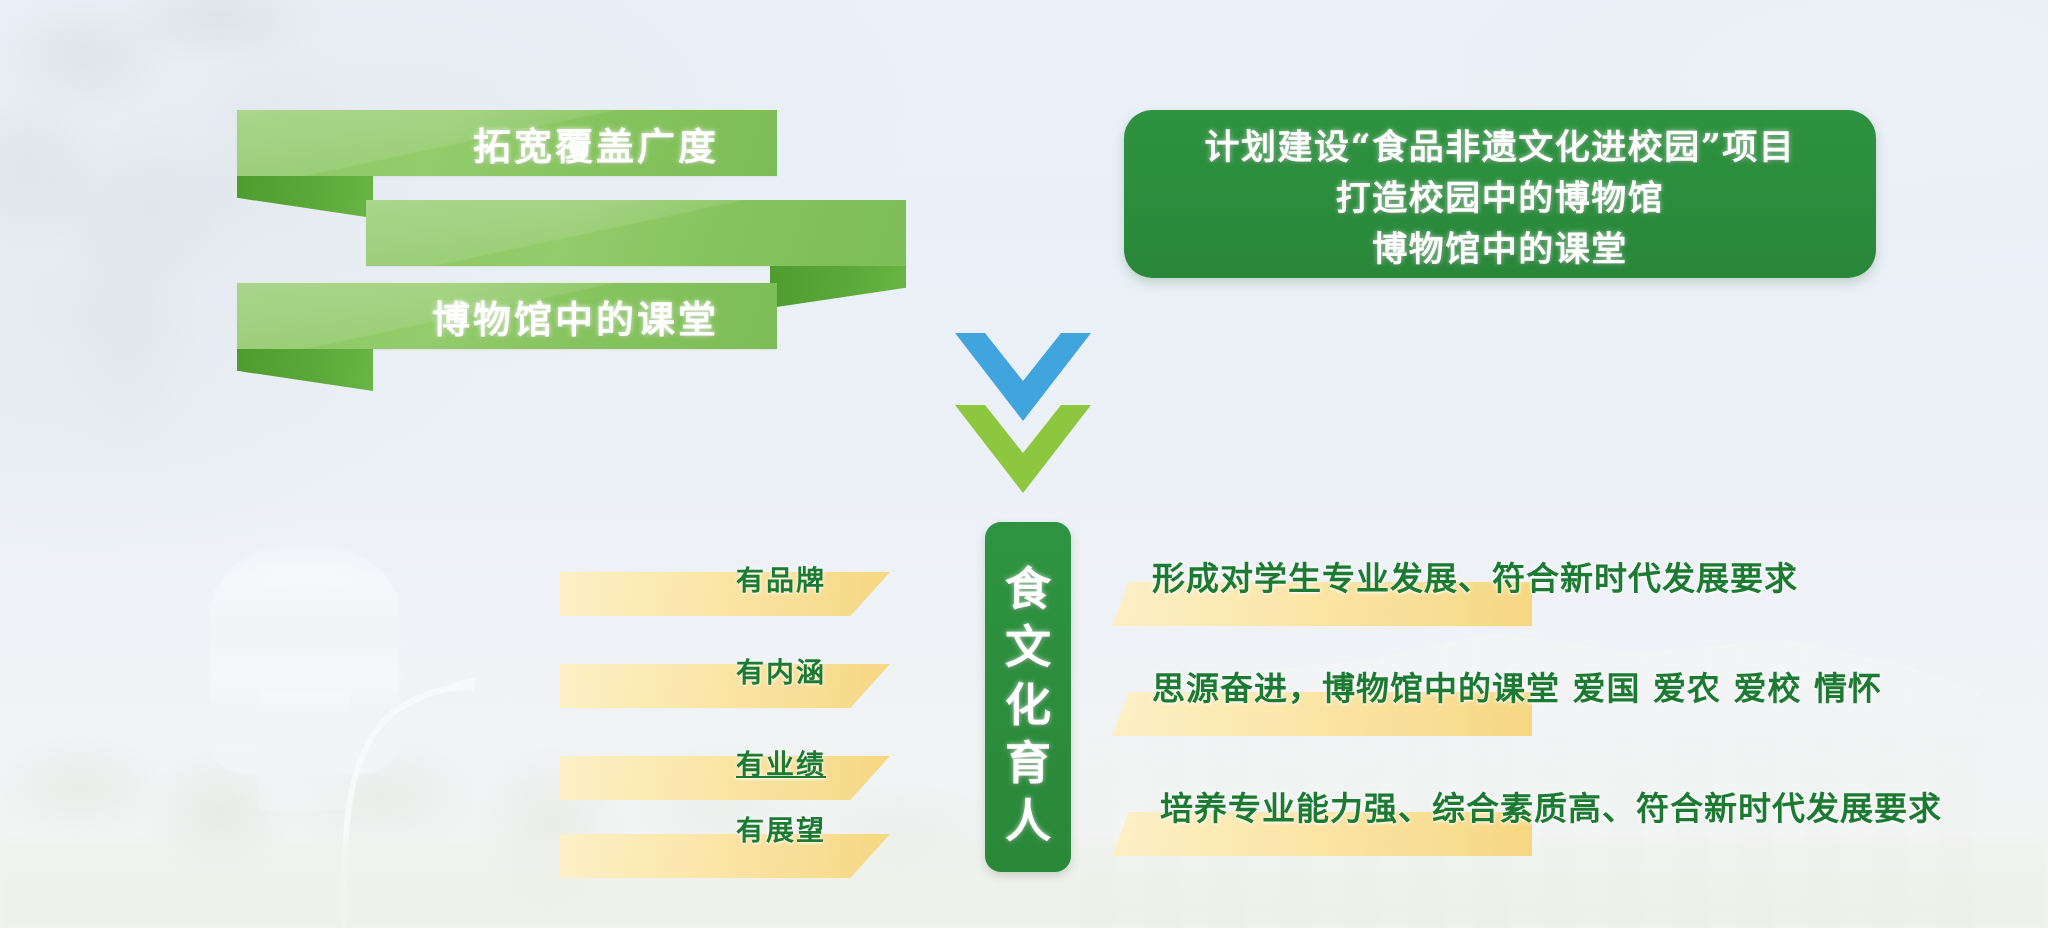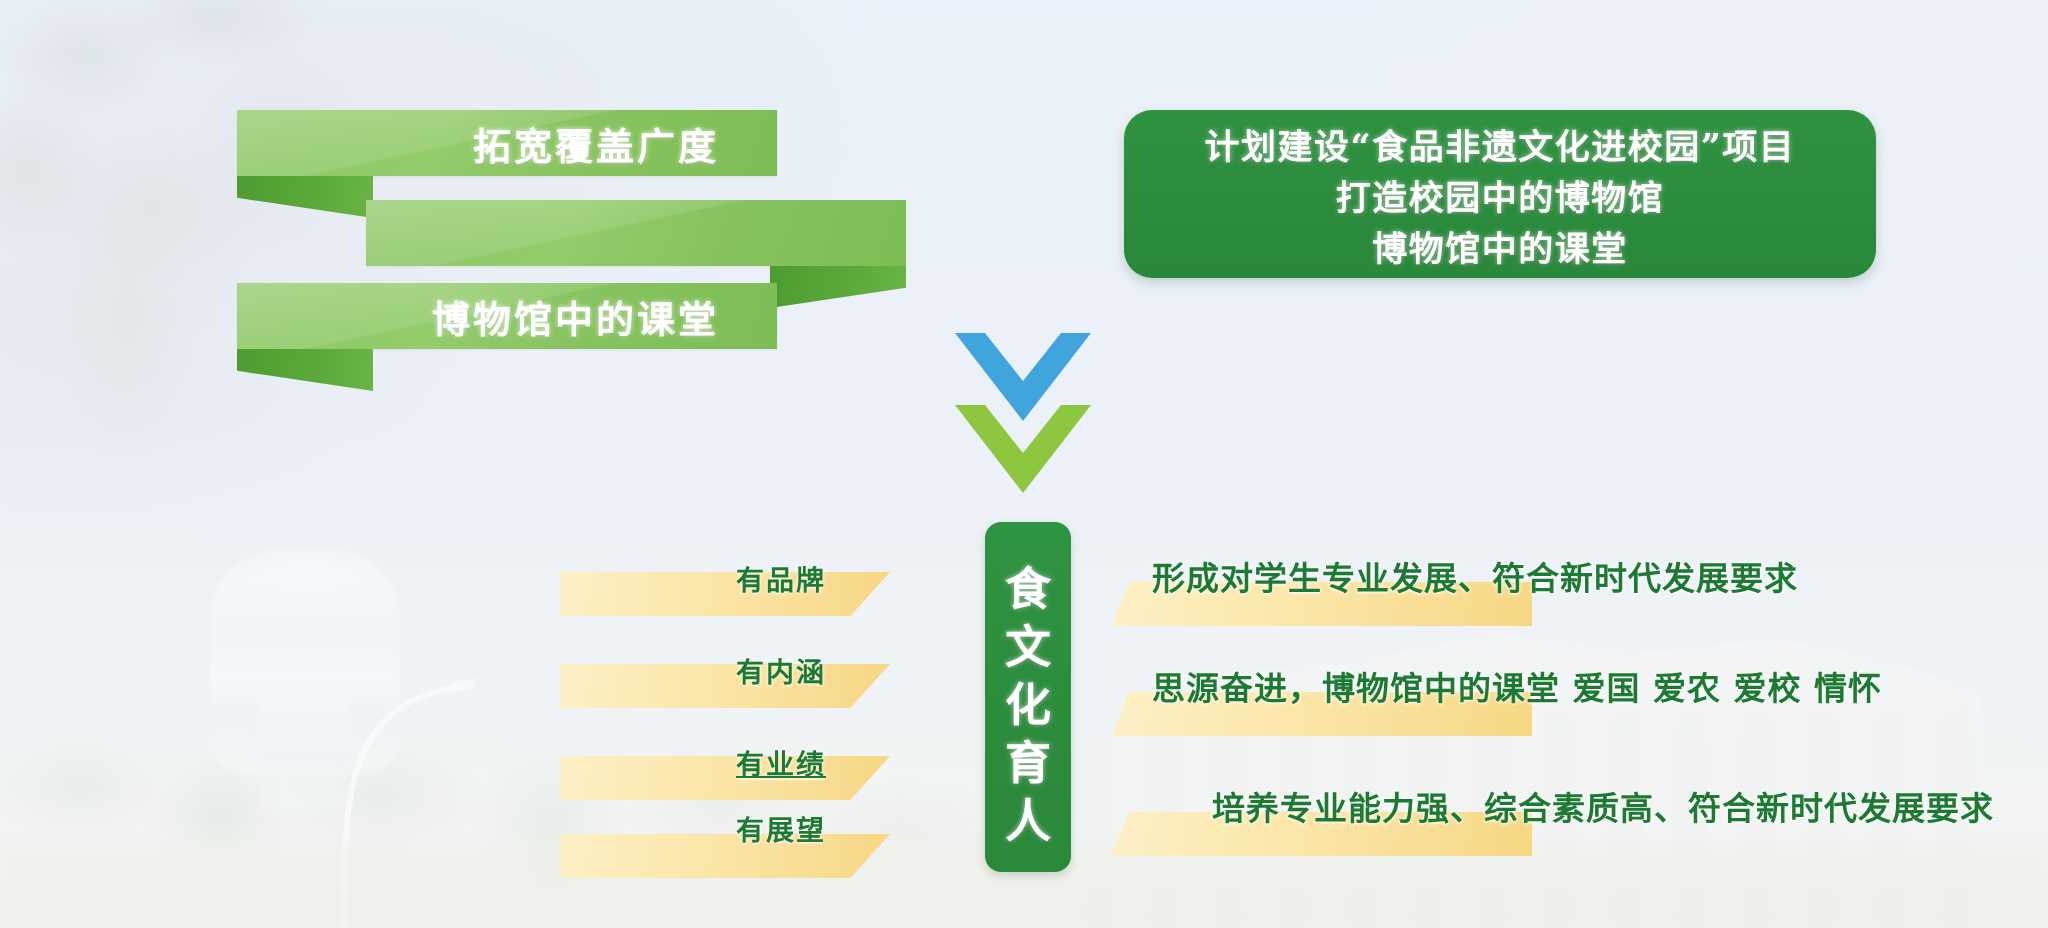--- a/index.html
+++ b/index.html
@@ -266,15 +266,15 @@
   <div class="gold left-strip" style="left:560px; top:834px; width:330px; height:44px;"></div>
   <div class="gold-label cjk" style="left:736px; top:808px;">有展望</div>
 
   <div class="gold right-strip" style="left:1112px; top:582px; width:420px; height:44px;"></div>
   <div class="right-label cjk" style="left:1152px; top:552px;">形成对学生专业发展、符合新时代发展要求</div>
 
   <div class="gold right-strip" style="left:1112px; top:692px; width:420px; height:44px;"></div>
   <div class="right-label cjk" style="left:1152px; top:662px;">思源奋进，博物馆中的课堂 爱国 爱农 爱校 情怀</div>
 
   <div class="gold right-strip" style="left:1112px; top:812px; width:420px; height:44px;"></div>
-  <div class="right-label cjk" style="left:1212px; top:782px;">培养专业能力强、综合素质高、符合新时代发展要求</div>
+  <div class="right-label cjk" style="left:1160px; top:782px;">培养专业能力强、综合素质高、符合新时代发展要求</div>
 
 </div>
 
 </body></html>

